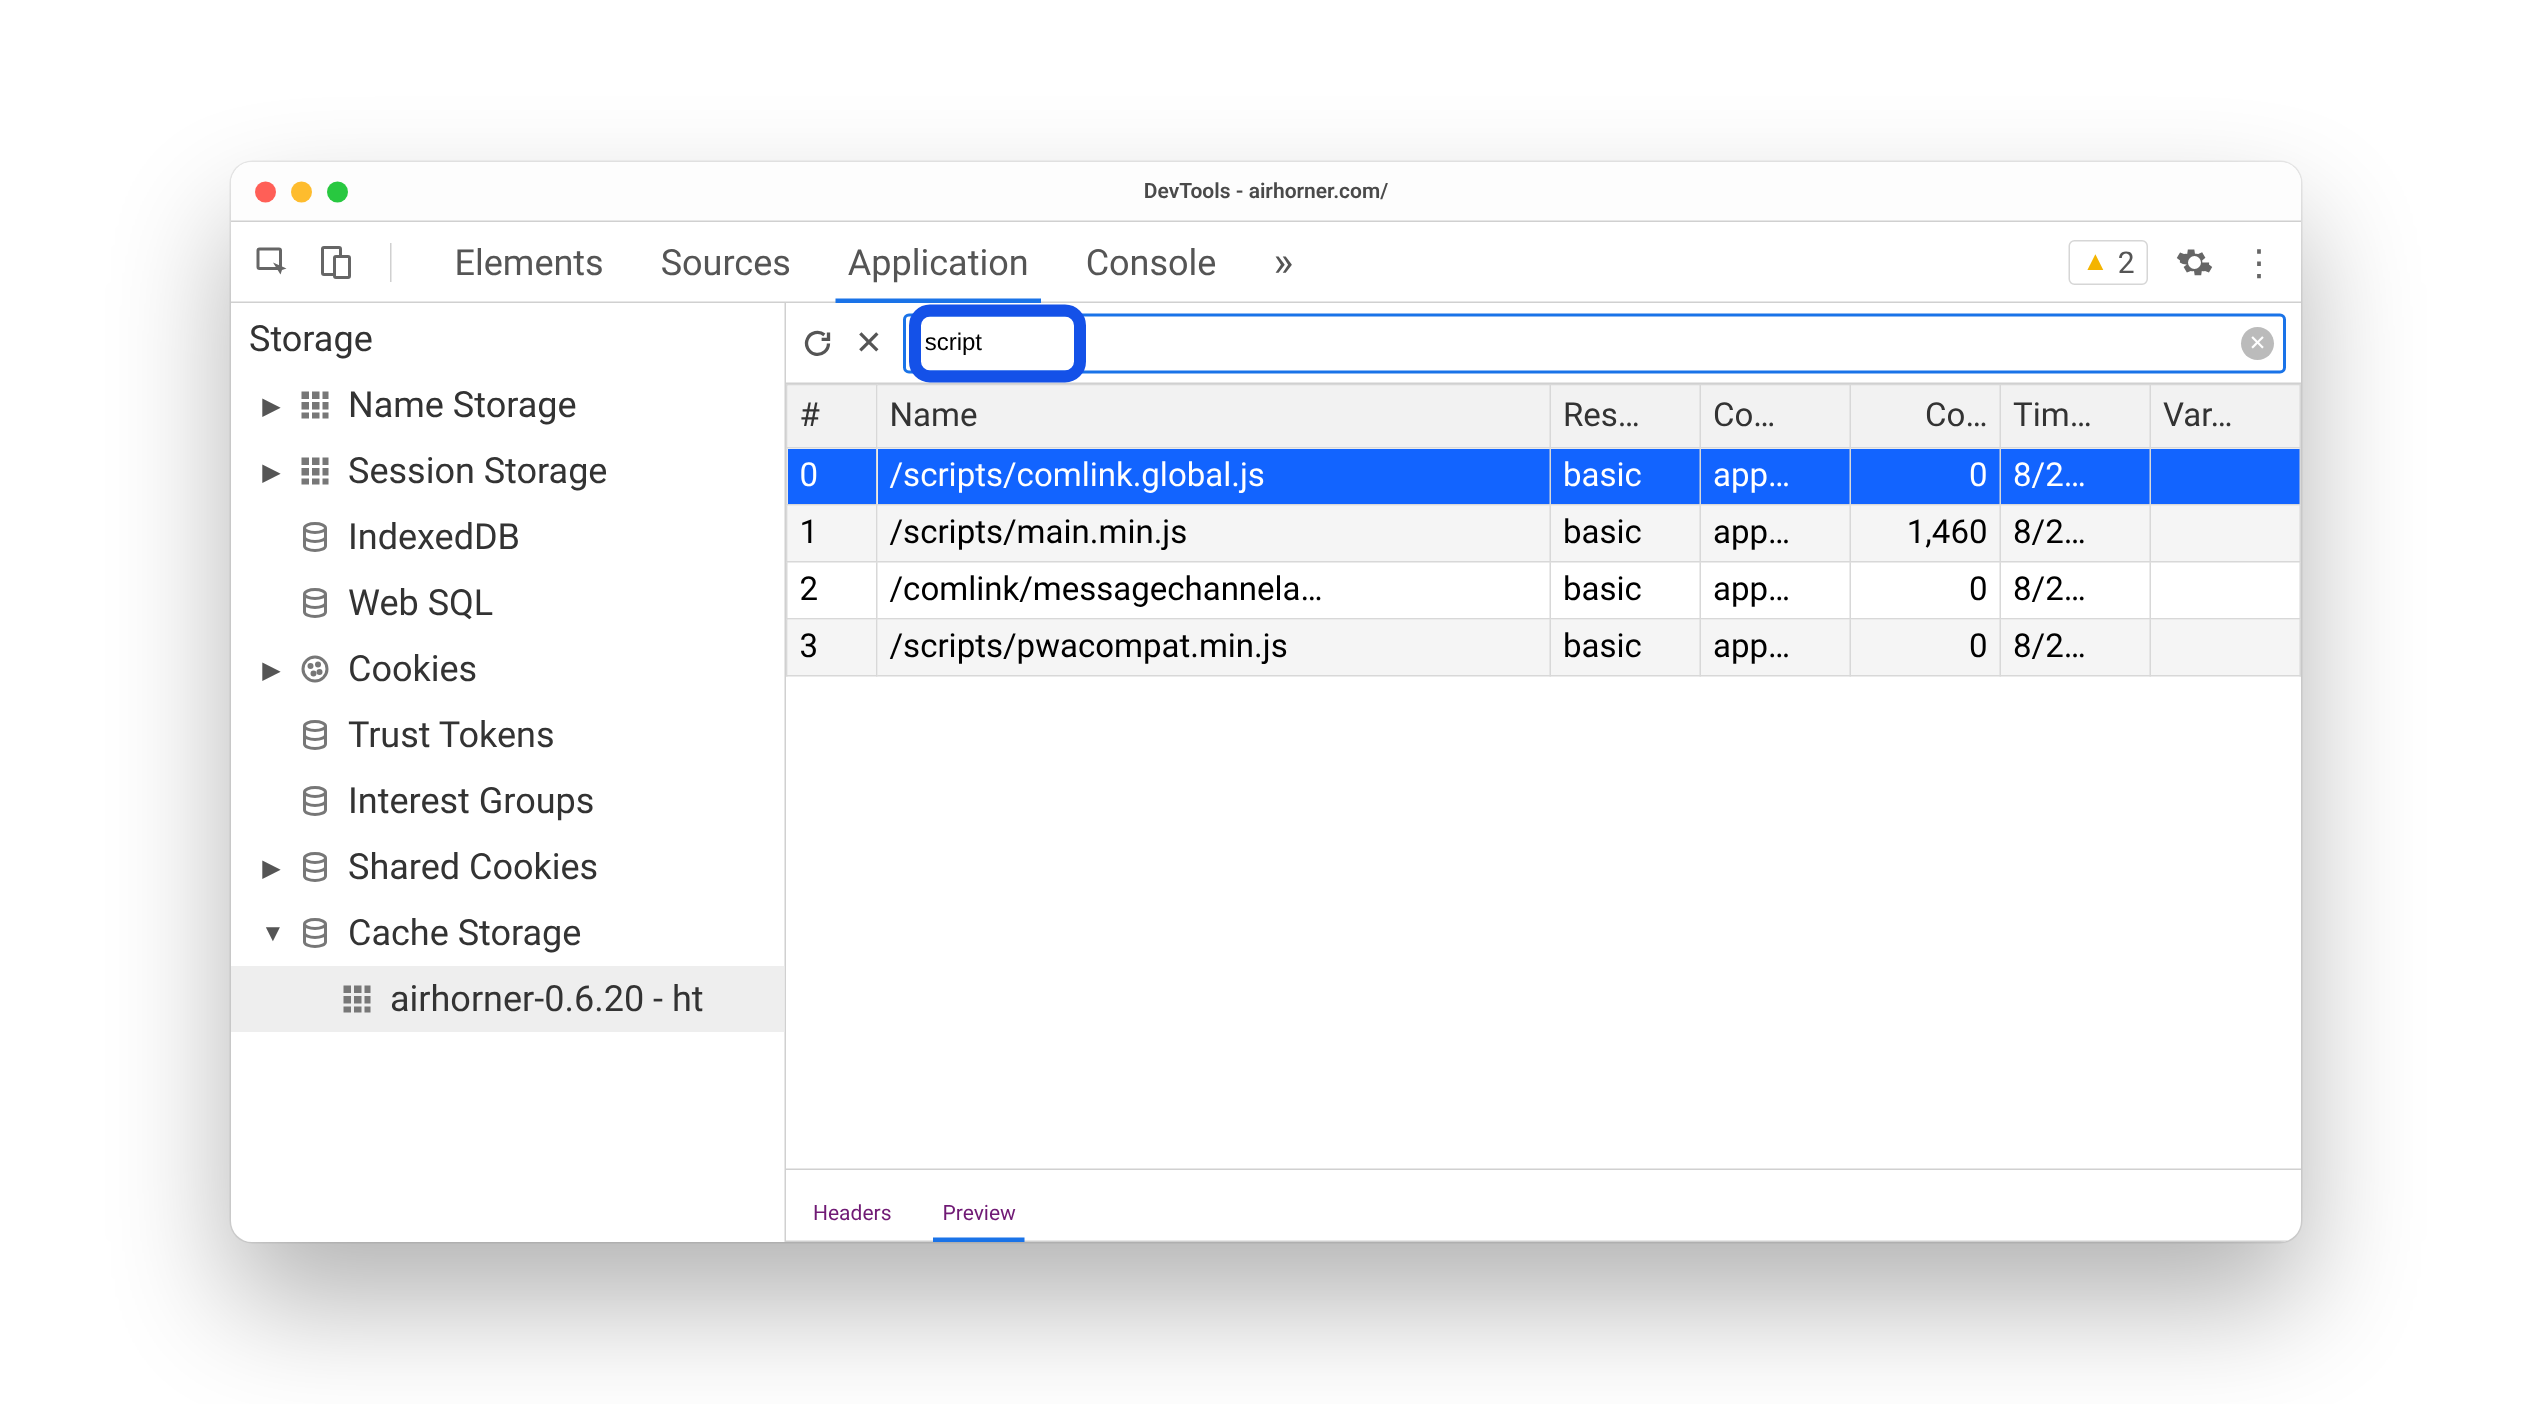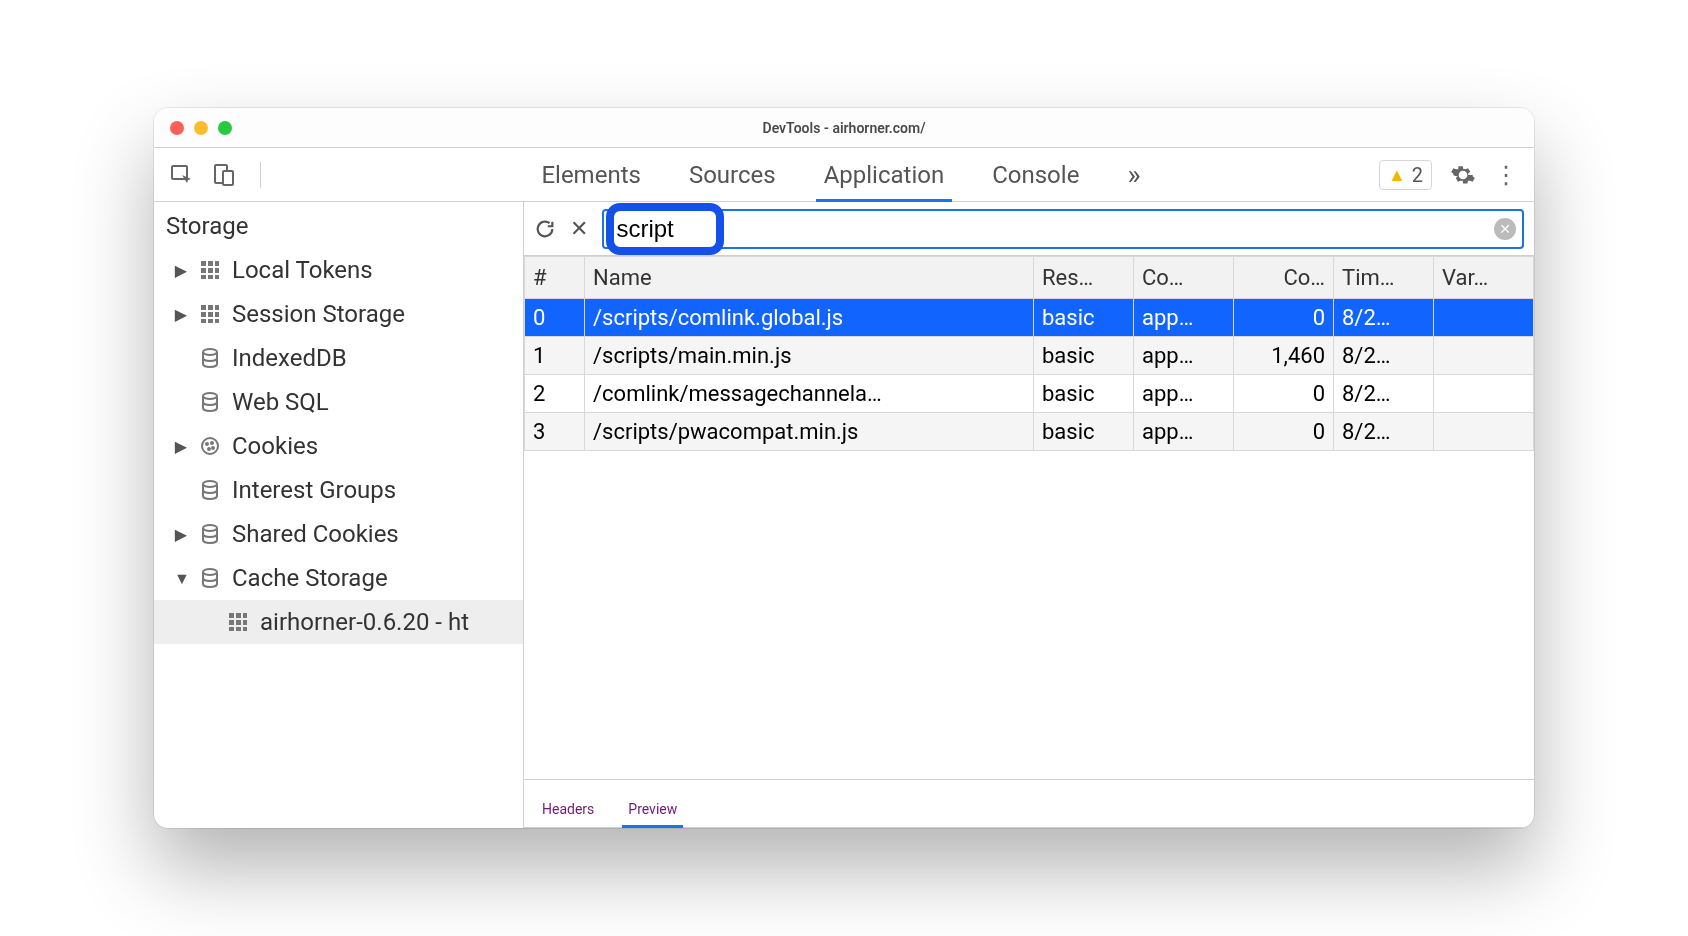--- a/index.html
+++ b/index.html
@@ -30,21 +30,21 @@
   .dot.red{background:#ff5f57;} .dot.yel{background:#febc2e;} .dot.grn{background:#28c840;}
   .title { position:absolute; left:0; right:0; text-align:center; font-size:14px; font-weight:600; color:#4a4a4a; pointer-events:none;}
   
   .toolbar {
     height:54px; display:flex; align-items:center;
     border-bottom:1px solid #d0d0d0;
     padding:0 8px;
   }
   .tb-left { display:flex; align-items:center; gap:18px; padding:0 8px;}
   .vsep { width:1px; height:26px; background:#d0d0d0; margin:0 6px;}
-  .tabs { display:flex; align-items:center; gap:48px; margin-left:28px; flex:1;justify-content:center;}
+  .tabs { display:flex; align-items:center; gap:38px; margin-left:28px; flex:1;}
   .tab { font-size:24px; color:#555; cursor:pointer; position:relative; padding:12px 0;}
   .tab.active::after{ content:""; position:absolute; left:-8px; right:-8px; bottom:-1px; height:3px; background:#1a73e8;}
   .tb-right { display:flex; align-items:center; gap:18px; padding-right:8px;}
   .badge { display:flex; align-items:center; border:1px solid #d6d6d6; border-radius:4px; padding:2px 8px; font-size:20px; color:#555;}
   .badge .tri { color:#f4b400; margin-right:6px; font-size:18px;}
   .icon-btn { color:#666; cursor:pointer; display:flex; align-items:center; justify-content:center;}
   
   .body { flex:1; display:flex; min-height:0;}
   
   .sidebar { width:370px; border-right:1px solid #d0d0d0; overflow:hidden; display:flex; flex-direction:column;}
@@ -54,21 +54,21 @@
   .tree-row.level3 { padding-left:72px; background:#eee;}
   .caret { width:14px; display:inline-block; text-align:center; color:#555; font-size:16px;}
   .caret.empty{visibility:hidden;}
   .ticon { color:#6b6b6b; width:24px; display:flex; justify-content:center;}
   
   .main { flex:1; display:flex; flex-direction:column; min-width:0;}
   .filterbar { height:54px; display:flex; align-items:center; border-bottom:1px solid #d0d0d0; padding:0 10px; gap:14px;}
   .filter-input-wrap { position:relative; flex:1; height:40px; }
   .filter-input {
     width:100%; height:100%; border:2px solid #1a73e8; border-radius:4px;
-    font-size:24px; padding:0 40px 0 12px; outline:none;
+    font-size:16px; padding:0 40px 0 12px; outline:none;
   }
   .clear-x {
     position:absolute; right:8px; top:50%; transform:translateY(-50%);
     width:22px; height:22px; border-radius:50%; background:#bbb;
     display:flex; align-items:center; justify-content:center; color:#fff; font-size:14px; cursor:pointer;
   }
   .highlight-ring{
     position:absolute; left:4px; top:-6px; width:118px; height:52px;
     border:8px solid #1451e8; border-radius:14px; pointer-events:none;
   }
@@ -160,21 +160,21 @@
                 <rect x="8" y="1" width="5" height="5"></rect>
                 <rect x="15" y="1" width="4" height="5"></rect>
                 <rect x="1" y="8" width="5" height="5"></rect>
                 <rect x="8" y="8" width="5" height="5"></rect>
                 <rect x="15" y="8" width="4" height="5"></rect>
                 <rect x="1" y="15" width="5" height="4"></rect>
                 <rect x="8" y="15" width="5" height="4"></rect>
                 <rect x="15" y="15" width="4" height="4"></rect>
               </svg>
             </span>
-    <span>Local Tokens</span>
+    <span>Name Storage</span>
           </div>
           <div class="tree-row">
             <span class="caret ">▶</span>
     <span class="ticon">
               <svg width="20" height="20" viewBox="0 0 20 20" fill="#777">
                 <rect x="1" y="1" width="5" height="5"></rect>
                 <rect x="8" y="1" width="5" height="5"></rect>
                 <rect x="15" y="1" width="4" height="5"></rect>
                 <rect x="1" y="8" width="5" height="5"></rect>
                 <rect x="8" y="8" width="5" height="5"></rect>
@@ -213,20 +213,31 @@
     <span class="ticon">
               <svg width="20" height="20" viewBox="0 0 20 20" fill="none" stroke="#777" stroke-width="2">
                 <circle cx="10" cy="10" r="8"></circle>
                 <circle cx="7" cy="8" r="1" fill="#777"></circle>
                 <circle cx="12" cy="7" r="1" fill="#777"></circle>
                 <circle cx="9" cy="13" r="1" fill="#777"></circle>
                 <circle cx="13" cy="12" r="1" fill="#777"></circle>
               </svg>
             </span>
     <span>Cookies</span>
+          </div>
+          <div class="tree-row">
+            <span class="caret empty">▶</span>
+    <span class="ticon">
+              <svg width="20" height="20" viewBox="0 0 20 20" fill="none" stroke="#777" stroke-width="2">
+                <ellipse cx="10" cy="4" rx="7" ry="3"></ellipse>
+                <path d="M3 4v12c0 1.7 3.1 3 7 3s7-1.3 7-3V4"></path>
+                <path d="M3 10c0 1.7 3.1 3 7 3s7-1.3 7-3"></path>
+              </svg>
+            </span>
+    <span>Trust Tokens</span>
           </div>
           <div class="tree-row">
             <span class="caret empty">▶</span>
     <span class="ticon">
               <svg width="20" height="20" viewBox="0 0 20 20" fill="none" stroke="#777" stroke-width="2">
                 <ellipse cx="10" cy="4" rx="7" ry="3"></ellipse>
                 <path d="M3 4v12c0 1.7 3.1 3 7 3s7-1.3 7-3V4"></path>
                 <path d="M3 10c0 1.7 3.1 3 7 3s7-1.3 7-3"></path>
               </svg>
             </span>

